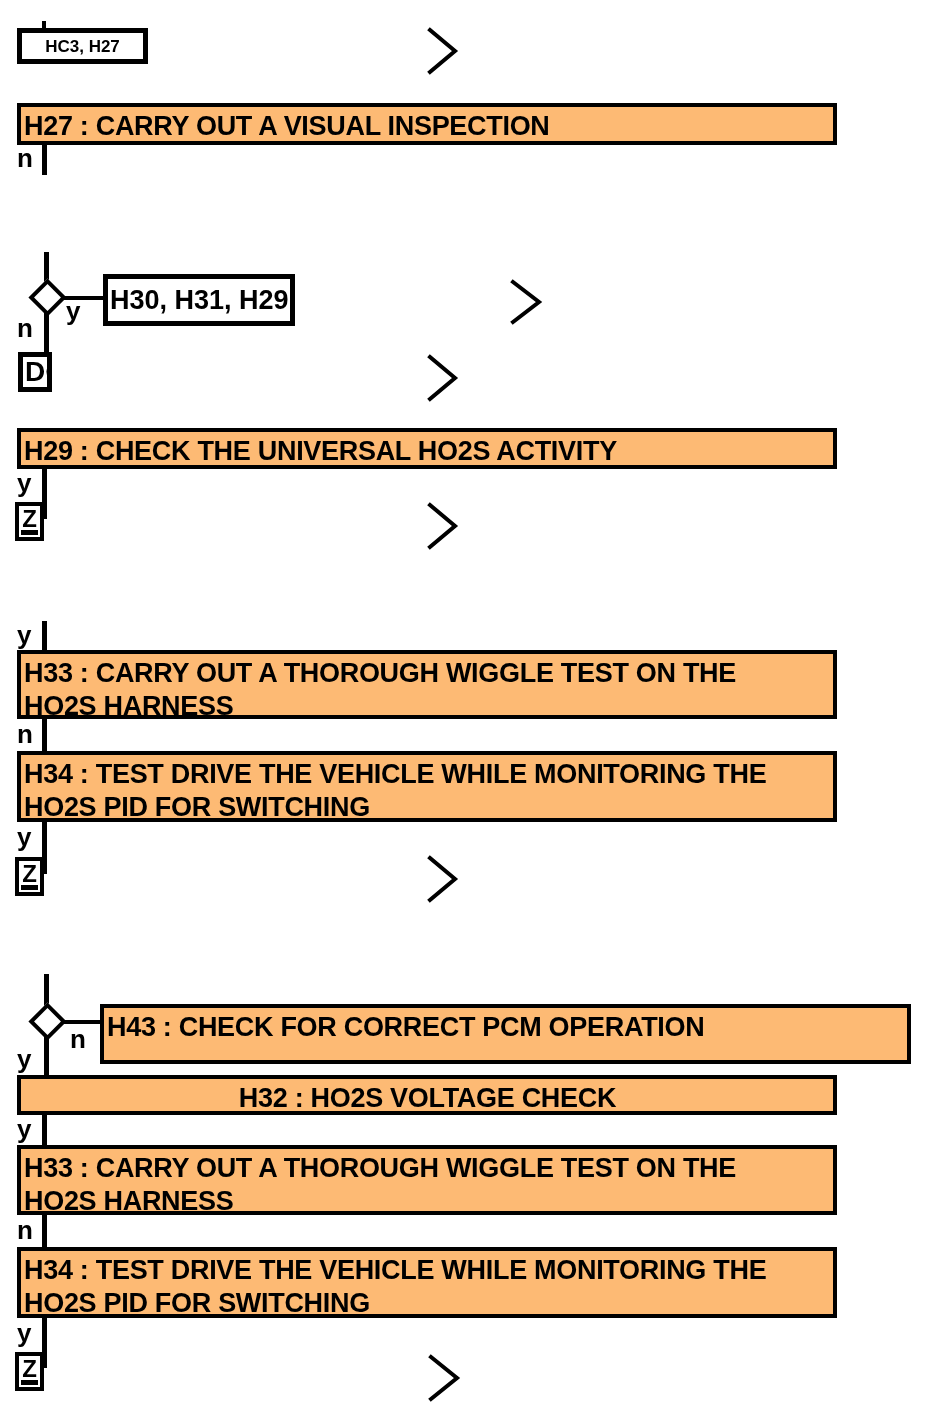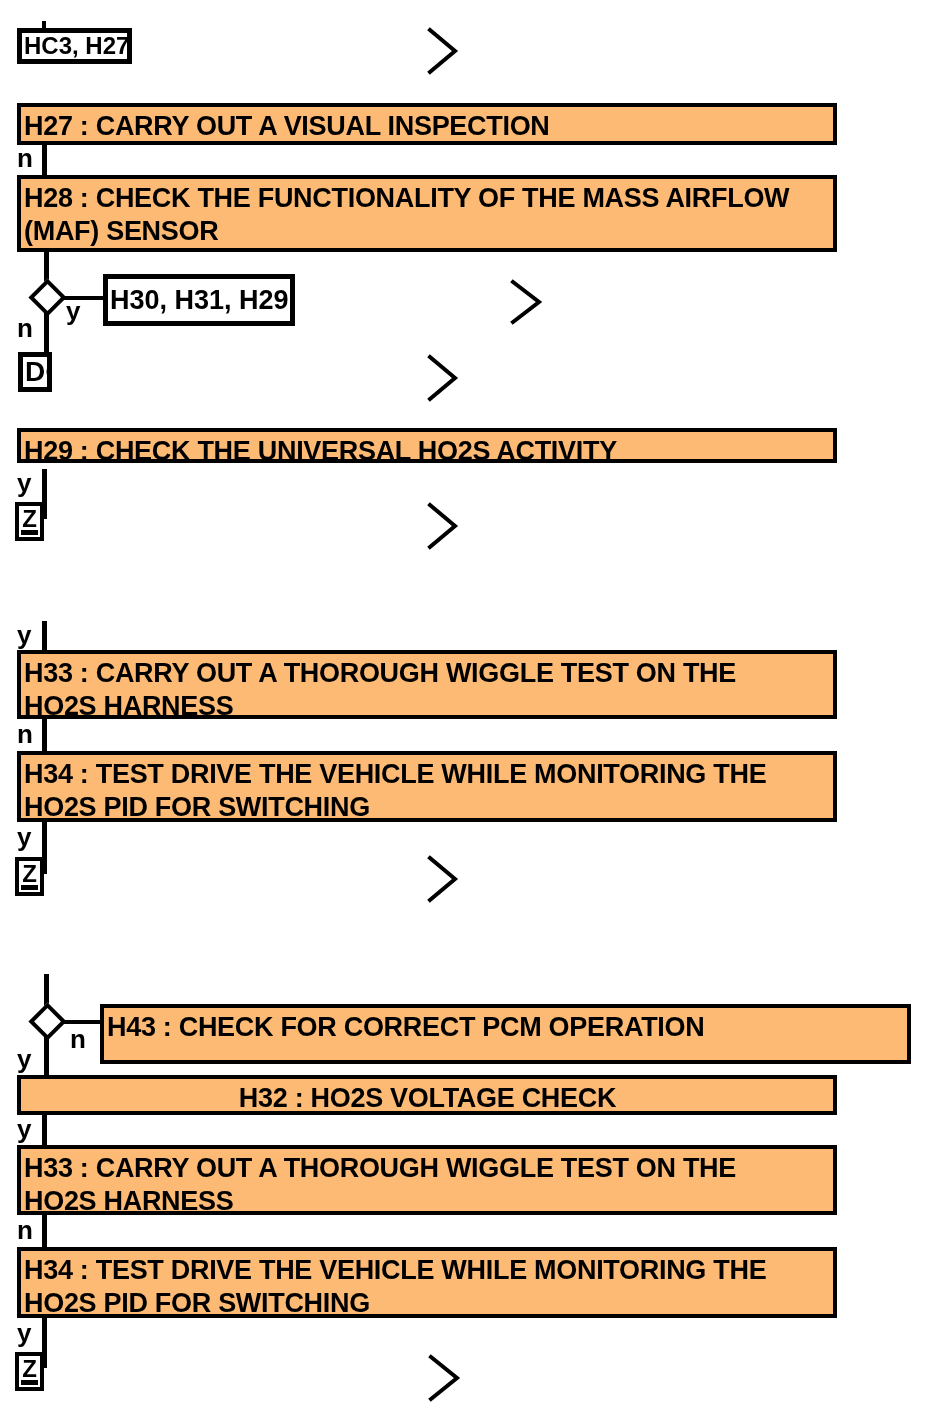--- a/index.html
+++ b/index.html
@@ -38,35 +38,33 @@
   .chev{position:absolute;}
   .chev polyline{fill:none;stroke:#000;stroke-width:4;stroke-linecap:square;stroke-linejoin:miter;}
 </style>
 </head>
 <body>
 
 <div id="canvas">
 
   <div class="vline" style="left:42px;top:21px;height:9px;width:4px;"></div>
 
-  <div class="ref" style="left:17px;top:28px;width:115px;height:36px;font-size:24px;">
+  <div class="ref" style="left:17px;top:28px;width:131px;height:36px;font-size:17px;justify-content:center;">
     <span>HC3, H27</span>
   </div>
 
   <svg class="chev" style="left:425px;top:25px;" width="36" height="52" viewBox="0 0 36 52">
     <polyline points="5,5 30,26 5,47"></polyline>
   </svg>
 
   <div class="step" style="left:17px;top:103px;width:820px;height:42px;">H27 : CARRY OUT A VISUAL INSPECTION</div>
 
   <div class="lbl" style="left:17px;top:145px;">n</div>
   <div class="vline" style="left:42px;top:145px;height:30px;"></div>
 
-  <div class="step" style="left:17px;top:175px;width:820px;height:77px;">H28 : CHECK THE FUNCTIONALITY OF THE MASS AIRFLOW
-(MAF) SENSOR</div>
 
   <div class="vline" style="left:44px;top:252px;height:30px;"></div>
 
   <div class="diamond" style="left:34px;top:284px;"></div>
   <div class="hline" style="left:64px;top:296px;width:40px;"></div>
   <div class="lbl" style="left:66px;top:298px;">y</div>
 
   <div class="ref" style="left:103px;top:274px;width:192px;height:52px;">
     <span>H30, H31, H29</span>
   </div>
@@ -79,21 +77,21 @@
   <div class="vline" style="left:44px;top:312px;height:40px;"></div>
 
   <div class="ref" style="left:18px;top:352px;width:34px;height:40px;font-size:28px;">
     <span>DC</span>
   </div>
 
   <svg class="chev" style="left:425px;top:352px;" width="36" height="52" viewBox="0 0 36 52">
     <polyline points="5,5 30,26 5,47"></polyline>
   </svg>
 
-  <div class="step" style="left:17px;top:428px;width:820px;height:35px;">H29 : CHECK THE UNIVERSAL HO2S ACTIVITY</div>
+  <div class="step" style="left:17px;top:428px;width:820px;height:41px;">H29 : CHECK THE UNIVERSAL HO2S ACTIVITY</div>
 
   <div class="lbl" style="left:17px;top:470px;">y</div>
   <div class="vline" style="left:42px;top:469px;height:50px;"></div>
 
   <div class="zbox" style="left:15px;top:502px;">
     <span>Z</span>
   </div>
 
   <svg class="chev" style="left:425px;top:500px;" width="36" height="52" viewBox="0 0 36 52">
     <polyline points="5,5 30,26 5,47"></polyline>

